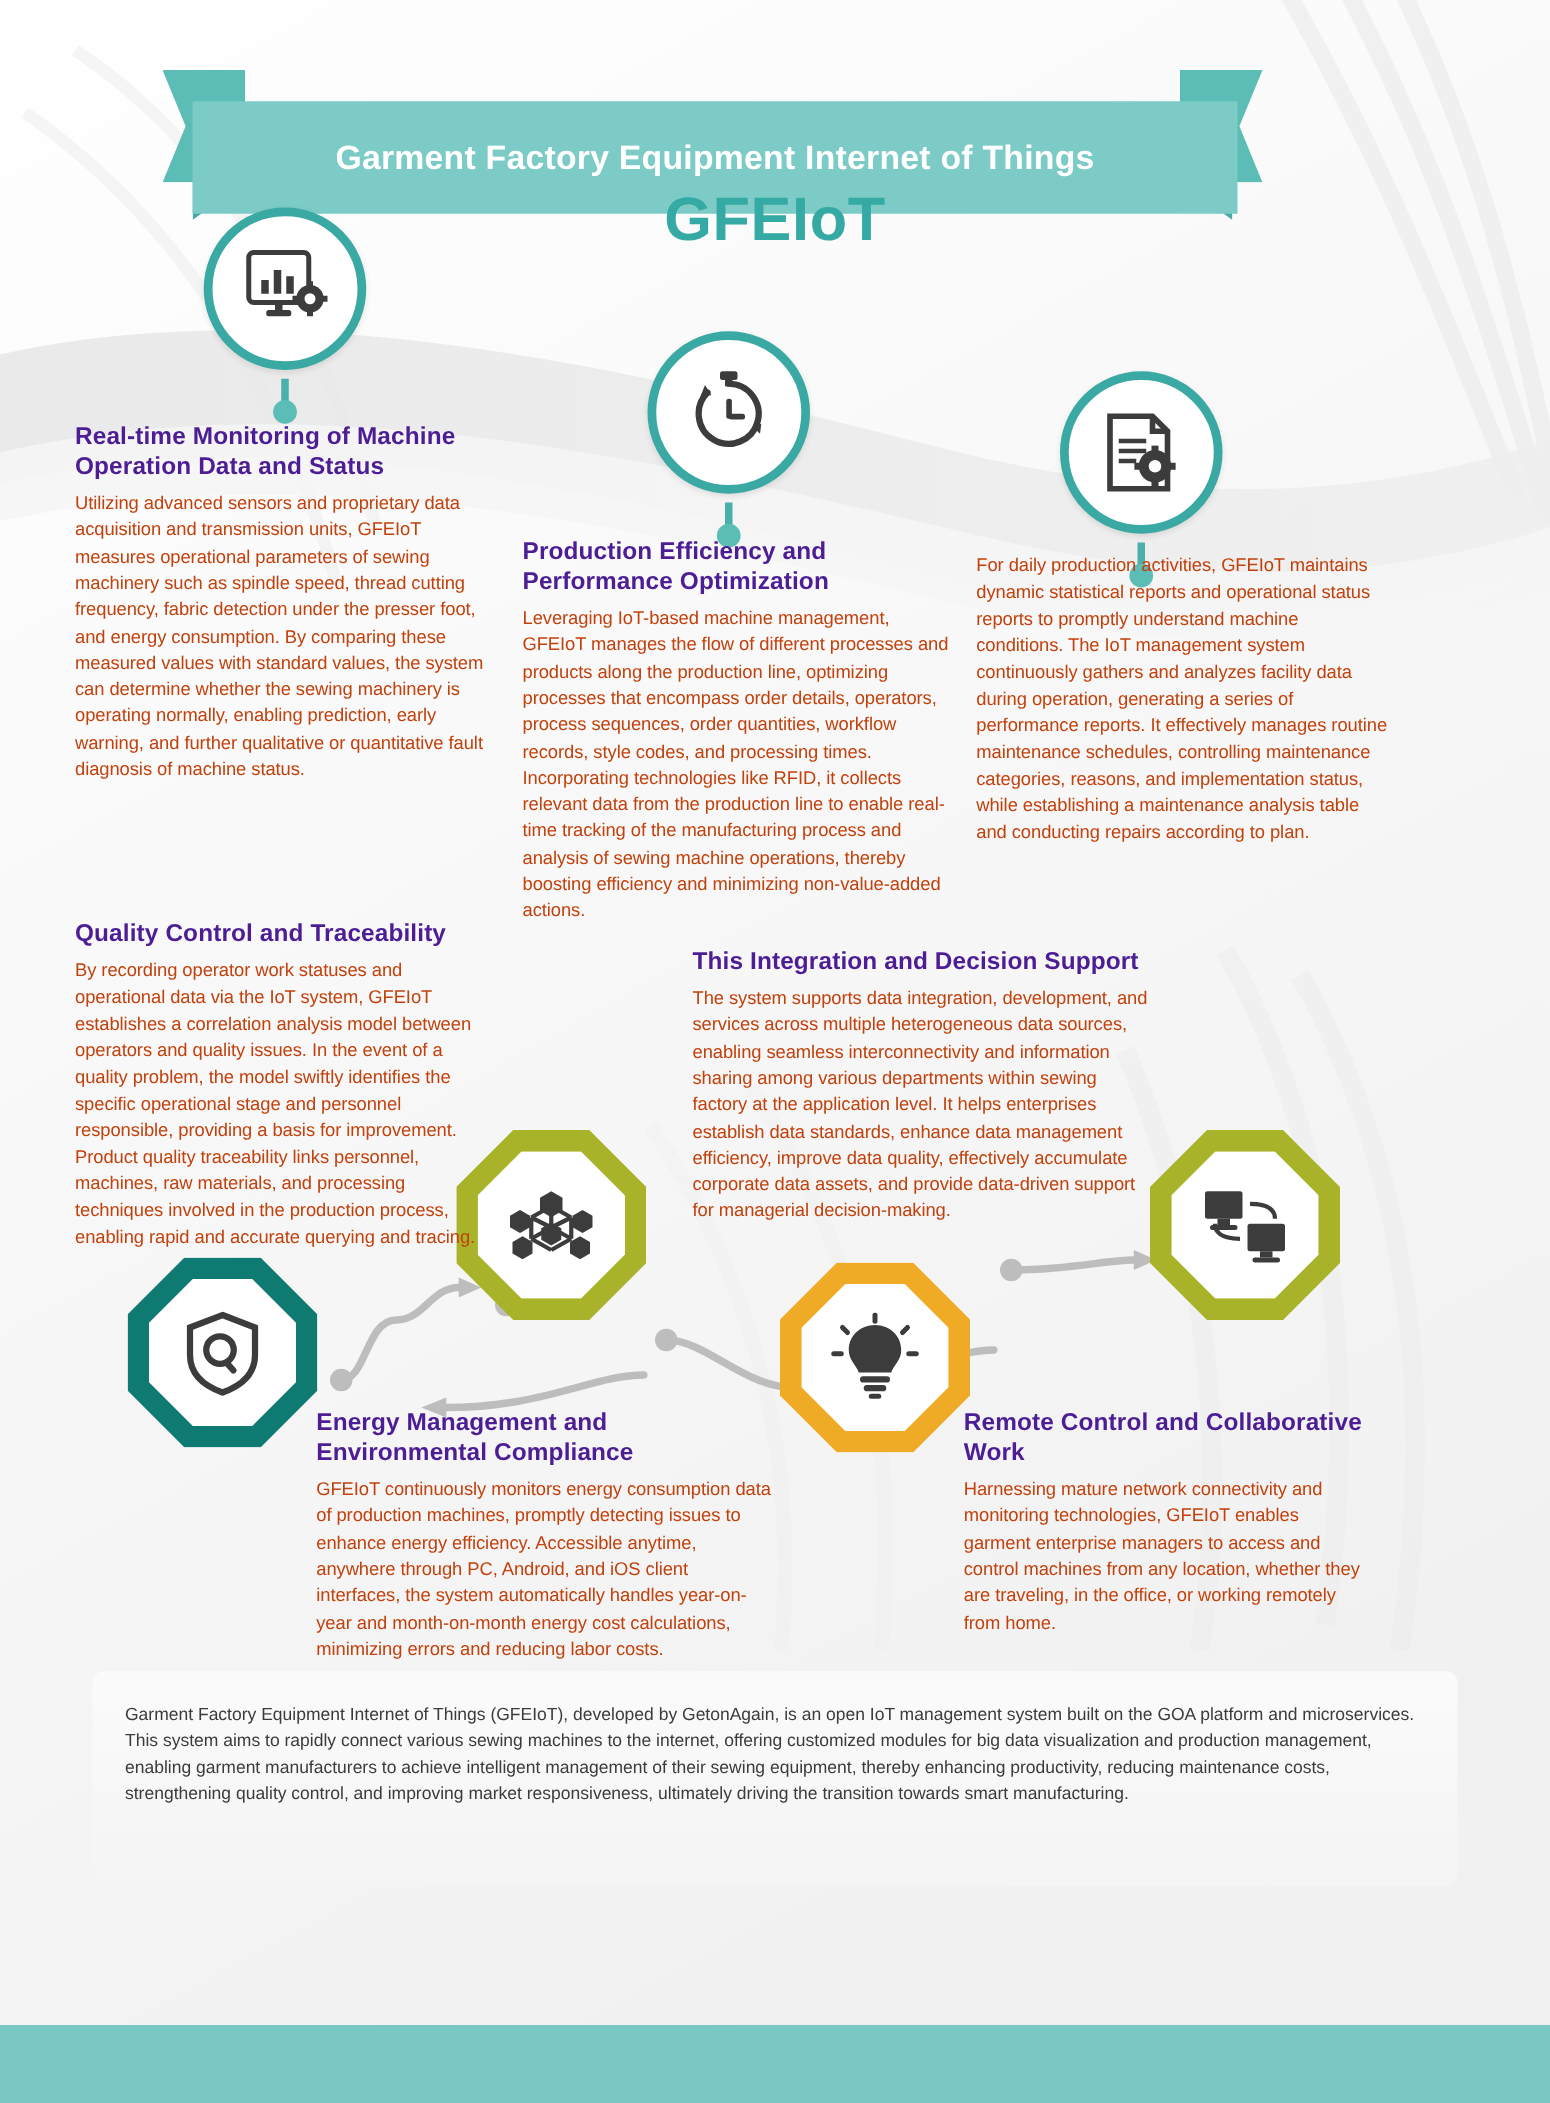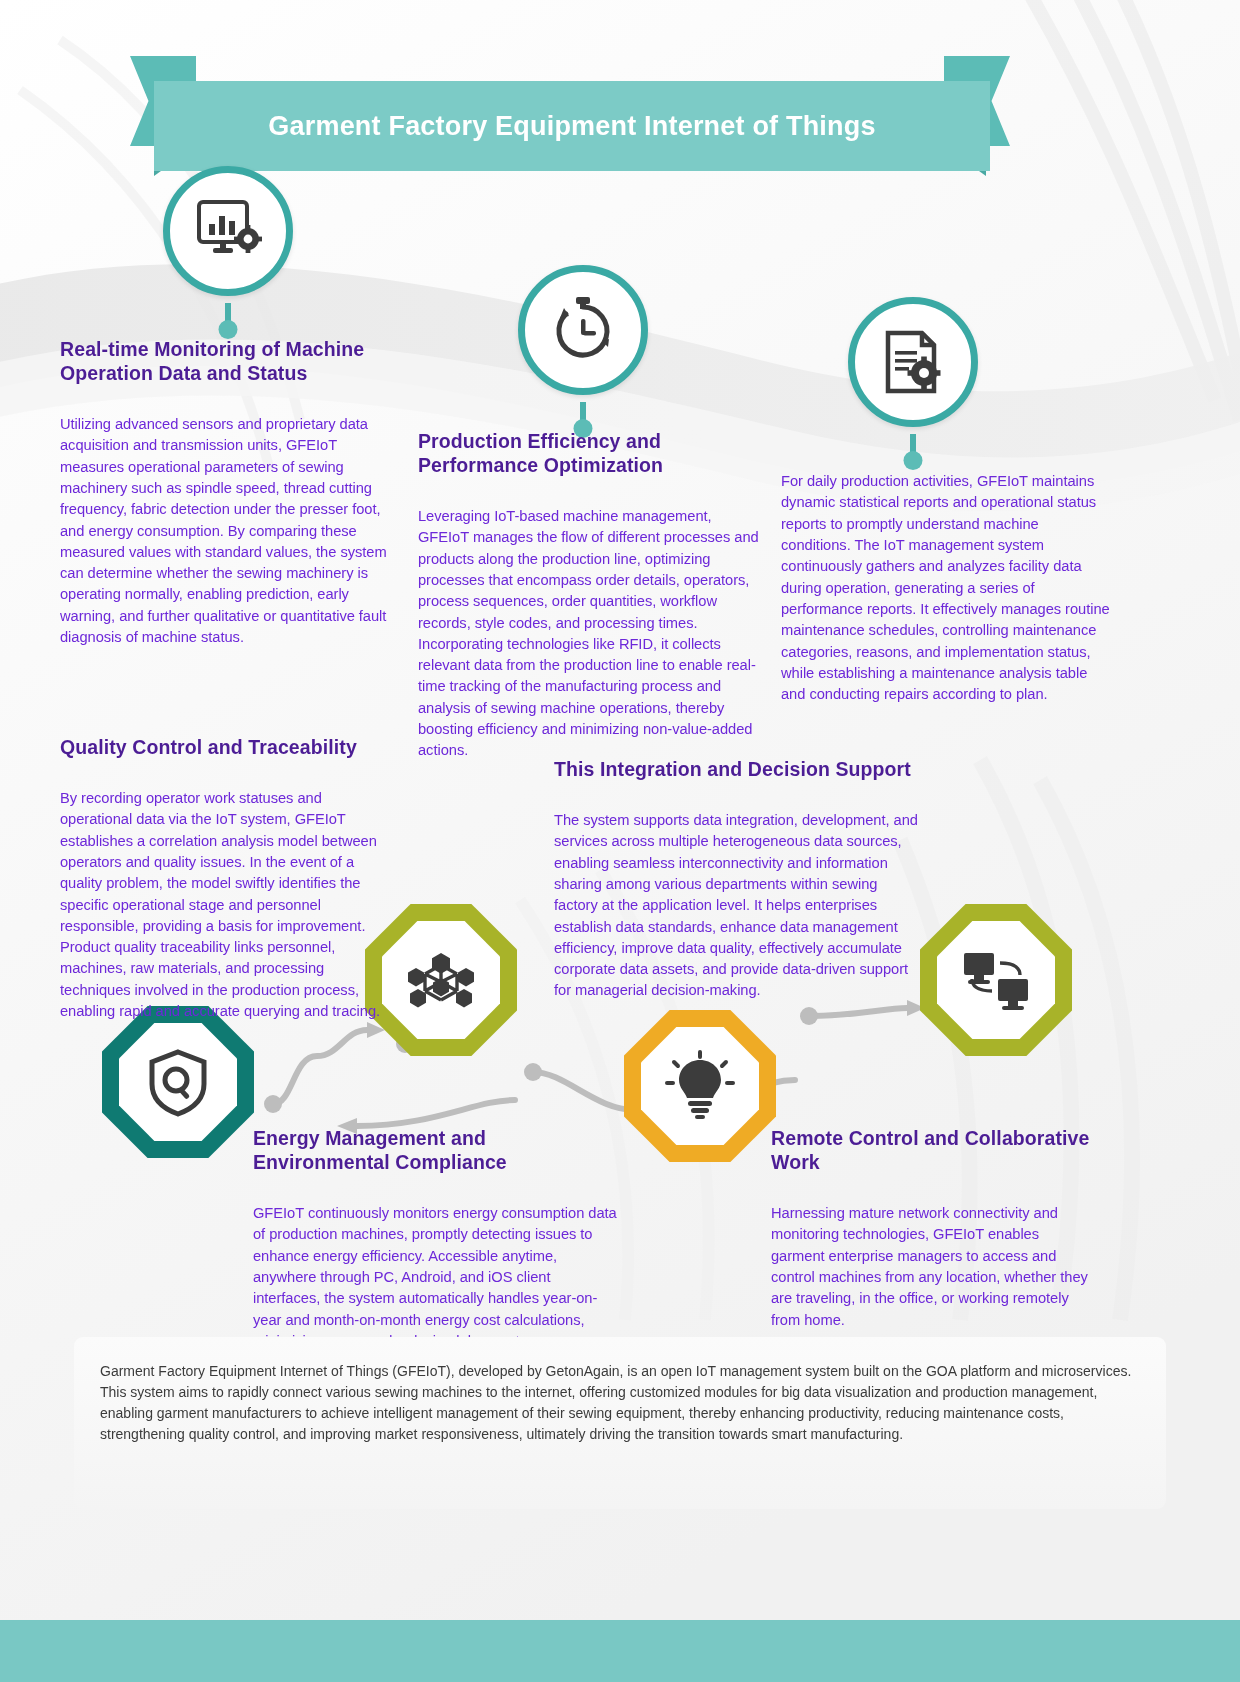--- a/index.html
+++ b/index.html
@@ -74,21 +74,21 @@
     clip-path: polygon(30% 0,70% 0,100% 30%,100% 70%,70% 100%,30% 100%,0 70%,0 30%);
   }
 
   
   .block { position: absolute; }
   .block h2 {
     color: #4c1d95; font-size: 19.5px; font-weight: bold; line-height: 1.23;
     margin-bottom: 7px; letter-spacing: .1px;
   }
   .block p {
-    color: #6d28d9; font-size: 14.7px; line-height: 1.45; letter-spacing: -.05px; margin-top: 28px;
+    color: #c2410c; font-size: 14.7px; line-height: 1.45; letter-spacing: -.05px;
   }
 
   
   .summary {
     position: absolute; left: 74px; top: 1337px; width: 1092px; min-height: 172px;
     background: linear-gradient(180deg,#fbfbfb 0%, #f4f4f4 100%);
     border-radius: 9px; padding: 24px 26px;
   }
   .summary p { font-size: 14px; line-height: 1.5; color: #3b3b3b; }
 
@@ -143,20 +143,21 @@
   <div class="ribbon-wrap">
     <div class="ribbon-tail left"></div>
     <div class="ribbon-tail right"></div>
     <div class="ribbon-fold left"></div>
     <div class="ribbon-fold right"></div>
     <div class="ribbon-main">
       <div class="ribbon-title">Garment Factory Equipment Internet of Things</div>
     </div>
   </div>
 
+  <div class="brand">GFEIoT</div>
 
   <div class="badge" style="left:163px; top:166px;">
     <span>
       <svg width="74" height="70" viewBox="0 0 74 70">
         <rect x="8" y="6" width="48" height="40" rx="4" fill="none" stroke="#3c3c3c" stroke-width="4"></rect>
         <rect x="18" y="28" width="6" height="11" fill="#3c3c3c"></rect>
         <rect x="28" y="20" width="6" height="19" fill="#3c3c3c"></rect>
         <rect x="38" y="25" width="6" height="14" fill="#3c3c3c"></rect>
         <rect x="22" y="52" width="20" height="5" rx="2" fill="#3c3c3c"></rect>
         <rect x="29" y="46" width="6" height="7" fill="#3c3c3c"></rect>

